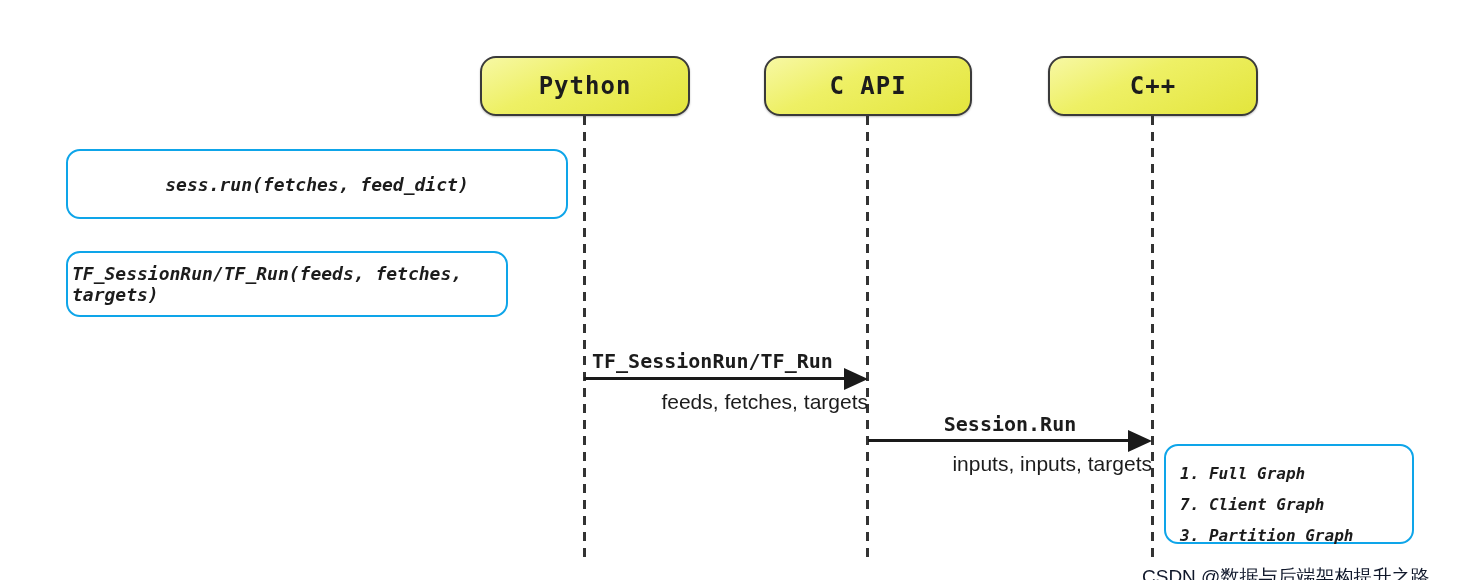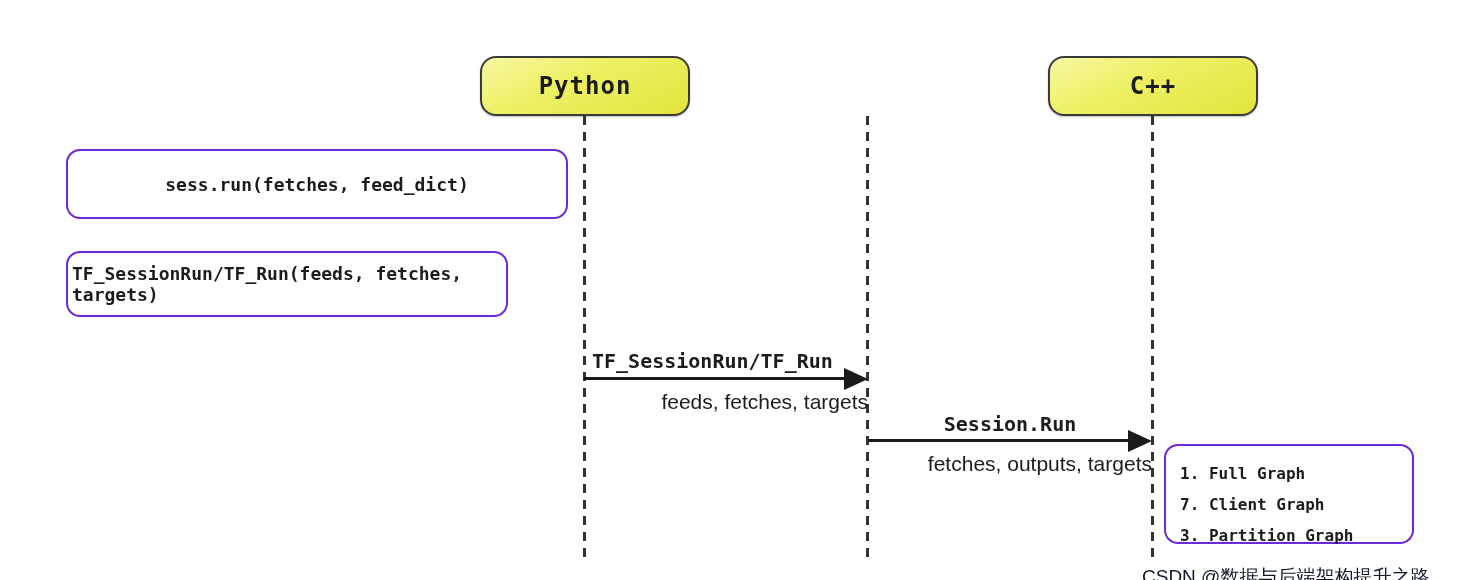--- a/index.html
+++ b/index.html
@@ -42,24 +42,25 @@
     background: repeating-linear-gradient(to bottom, #333 0px, #333 9px, transparent 9px, transparent 16px);
   }
   .lifeline-python { left: 567px; }
   .lifeline-capi   { left: 850px; }
   .lifeline-cpp    { left: 1135px; }
 
   
   .note {
     position: absolute;
     background: #ffffff;
-    border: 2px solid #6d28d9;
+    border: 2px solid #0ea5e9;
     border-radius: 14px;
     font-size: 18px;
     font-weight: bold;
+    font-style: italic;
   }
   .note-sess-run {
     left: 50px; top: 133px; width: 502px; height: 70px;
     display: flex; align-items: center; justify-content: center;
   }
   .note-tf-run {
     left: 50px; top: 235px; width: 442px; height: 66px;
     display: flex; align-items: center; 
   }
   .note-graphs {
@@ -118,20 +119,23 @@
   }
 </style>
 </head>
 <body>
 
 <div class="canvas">
 
   <div class="actor actor-python">
     <span>Python</span>
   </div>
+  <div class="actor actor-capi">
+    <span>C API</span>
+  </div>
   <div class="actor actor-cpp">
     <span>C++</span>
   </div>
 
   <div class="lifeline lifeline-python"></div>
   <div class="lifeline lifeline-capi"></div>
   <div class="lifeline lifeline-cpp"></div>
 
   <div class="note note-sess-run">
     <span>sess.run(fetches, feed_dict)</span>
@@ -141,21 +145,21 @@
   </div>
 
   <div class="msg-label msg1-label">TF_SessionRun/TF_Run</div>
   <div class="msg-line msg1-line"></div>
   <div class="arrow-head msg1-head"></div>
   <div class="msg-sublabel msg1-sublabel">feeds, fetches, targets</div>
 
   <div class="msg-label msg2-label">Session.Run</div>
   <div class="msg-line msg2-line"></div>
   <div class="arrow-head msg2-head"></div>
-  <div class="msg-sublabel msg2-sublabel">fetches, outputs, targets</div>
+  <div class="msg-sublabel msg2-sublabel">inputs, inputs, targets</div>
 
   <div class="note note-graphs">
     <div>1. Full Graph</div>
     <div>7. Client Graph</div>
     <div>3. Partition Graph</div>
   </div>
 
   <div class="watermark">CSDN @数据与后端架构提升之路</div>
 
 </div>

